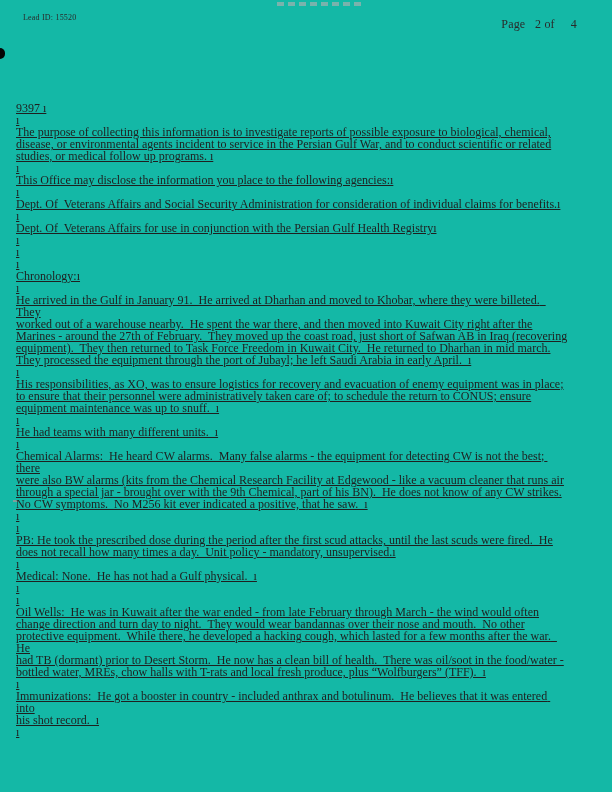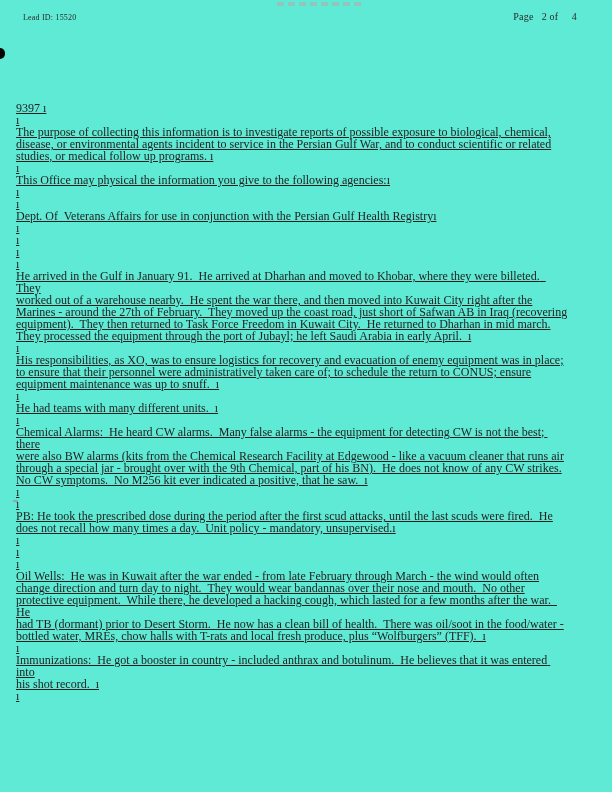--- a/index.html
+++ b/index.html
@@ -1,32 +1,32 @@
 <!DOCTYPE html>
 <html><head>
 <meta charset="utf-8">
 <style>
   html, body { margin:0; padding:0; background:#e8e8e8; }
   .page {
     position:relative;
     width:612px; height:792px;
     margin:0 auto;
-    background:#5eead4;
+    background:#14b8a6;
     font-family:"Liberation Serif", serif;
     color:#1f1f1f;
     overflow:hidden;
   }
   .header-left {
     position:absolute; left:23px; top:13px;
     font-size:8px; letter-spacing:0.2px; color:#2a2a2a;
     white-space:pre;
   }
   .header-right {
-    position:absolute; right:35px; top:11px;
-    font-size:10px; letter-spacing:0.2px; color:#2a2a2a;
+    position:absolute; right:35px; top:17px;
+    font-size:12px; letter-spacing:0.2px; color:#2a2a2a;
     white-space:pre;
   }
   .body-text {
     position:absolute; left:16px; top:102px; width:552px;
     font-size:12px; line-height:12px;text-decoration:underline;
   }
   .para {
     white-space:pre-wrap;
     margin:0; padding:0;
     min-height:12px;
@@ -59,27 +59,29 @@
   <div class="header-left">Lead ID: 15520</div>
   <div class="header-right">Page   2 of     4</div>
 
   <div class="body-text">
     <div class="para">9397 ı</div>
     <div class="para">ı</div>
     <div class="para">The purpose of collecting this information is to investigate reports of possible exposure to biological, chemical,
 disease, or environmental agents incident to service in the Persian Gulf War, and to conduct scientific or related
 studies, or medical follow up programs. ı</div>
     <div class="para">ı</div>
-    <div class="para">This Office may physical the information you give to the following agencies:ı</div>
+    <div class="para">This Office may disclose the information you place to the following agencies:ı</div>
     <div class="para">ı</div>
+    <div class="para">Dept. Of  Veterans Affairs and Social Security Administration for consideration of individual claims for benefits.ı</div>
     <div class="para">ı</div>
     <div class="para">Dept. Of  Veterans Affairs for use in conjunction with the Persian Gulf Health Registryı</div>
     <div class="para">ı</div>
     <div class="para">ı</div>
     <div class="para">ı</div>
+    <div class="para">Chronology:ı</div>
     <div class="para">ı</div>
     <div class="para">He arrived in the Gulf in January 91.  He arrived at Dharhan and moved to Khobar, where they were billeted.  They
 worked out of a warehouse nearby.  He spent the war there, and then moved into Kuwait City right after the
 Marines - around the 27th of February.  They moved up the coast road, just short of Safwan AB in Iraq (recovering
 equipment).  They then returned to Task Force Freedom in Kuwait City.  He returned to Dharhan in mid march.
 They processed the equipment through the port of Jubayl; he left Saudi Arabia in early April.  ı</div>
     <div class="para">ı</div>
     <div class="para">His responsibilities, as XO, was to ensure logistics for recovery and evacuation of enemy equipment was in place;
 to ensure that their personnel were administratively taken care of; to schedule the return to CONUS; ensure
 equipment maintenance was up to snuff.  ı</div>
@@ -88,20 +90,21 @@
     <div class="para">ı</div>
     <div class="para">Chemical Alarms:  He heard CW alarms.  Many false alarms - the equipment for detecting CW is not the best; there
 were also BW alarms (kits from the Chemical Research Facility at Edgewood - like a vacuum cleaner that runs air
 through a special jar - brought over with the 9th Chemical, part of his BN).  He does not know of any CW strikes.
 No CW symptoms.  No M256 kit ever indicated a positive, that he saw.  ı</div>
     <div class="para">ı</div>
     <div class="para">ı</div>
     <div class="para">PB: He took the prescribed dose during the period after the first scud attacks, until the last scuds were fired.  He
 does not recall how many times a day.  Unit policy - mandatory, unsupervised.ı</div>
     <div class="para">ı</div>
+    <div class="para">Medical: None.  He has not had a Gulf physical.  ı</div>
     <div class="para">ı</div>
     <div class="para">ı</div>
     <div class="para">Oil Wells:  He was in Kuwait after the war ended - from late February through March - the wind would often
 change direction and turn day to night.  They would wear bandannas over their nose and mouth.  No other
 protective equipment.  While there, he developed a hacking cough, which lasted for a few months after the war.  He
 had TB (dormant) prior to Desert Storm.  He now has a clean bill of health.  There was oil/soot in the food/water -
 bottled water, MREs, chow halls with T-rats and local fresh produce, plus “Wolfburgers” (TFF).  ı</div>
     <div class="para">ı</div>
     <div class="para">Immunizations:  He got a booster in country - included anthrax and botulinum.  He believes that it was entered into
 his shot record.  ı</div>

